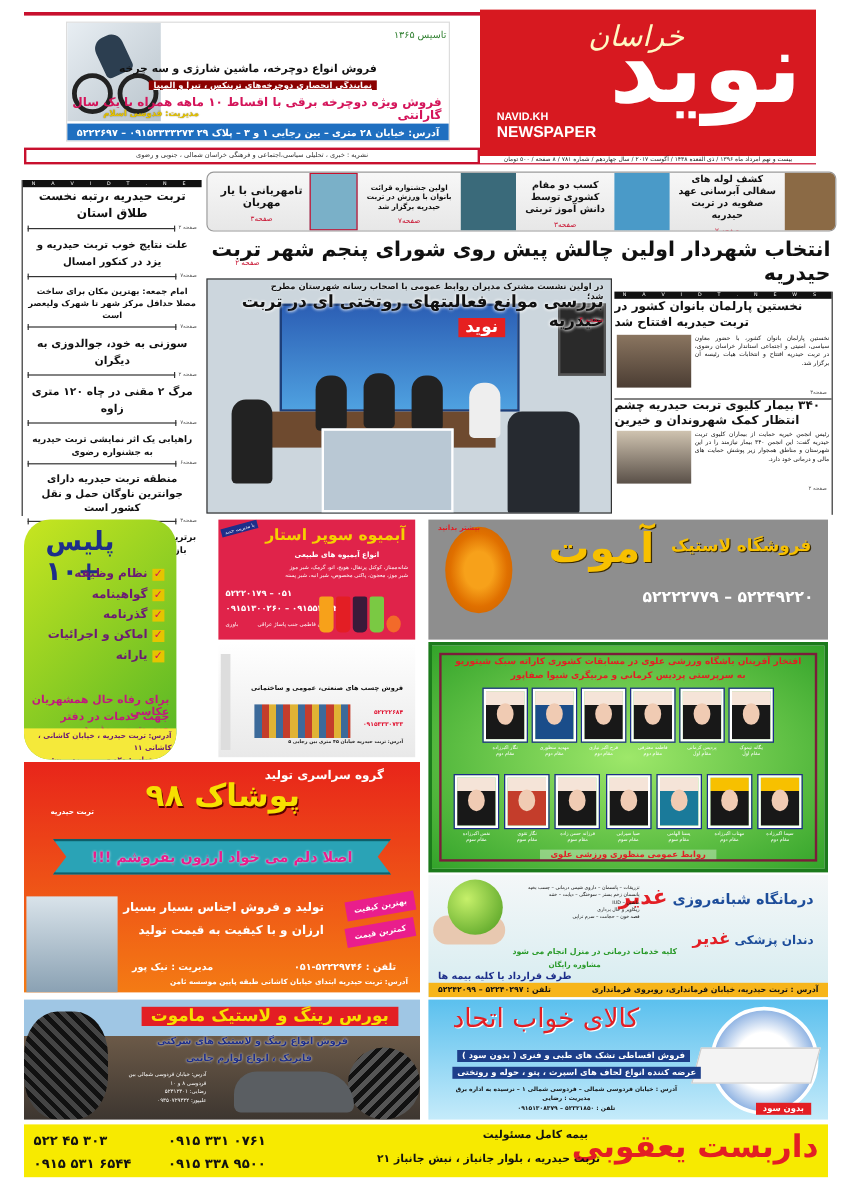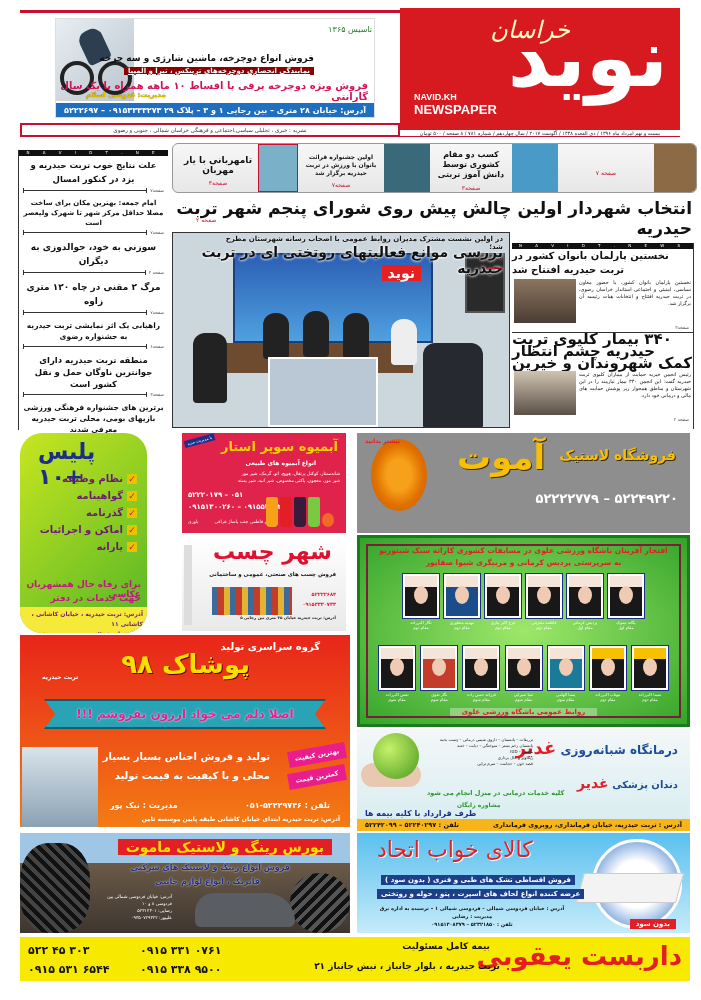--- a/index.html
+++ b/index.html
@@ -199,20 +199,21 @@
   <div class="khorasan">خراسان</div>
   <div class="en1">NAVID.KH</div>
   <div class="en2">NEWSPAPER</div>
 </div>
 <div class="abs dateline">بیست و نهم امرداد ماه ۱۳۹۶ / ذی القعده ۱۴۳۸ / آگوست ۲۰۱۷ / سال چهاردهم / شماره ۷۸۱ / ۸ صفحه / ۵۰۰ تومان</div>
 
 <div class="abs teasers">
   <div class="teaser">
     <div class="thumb" style="background:#8b6a45"></div>
     <div class="txt" style="width:96px">
+      <div class="h">کشف لوله های سفالی آبرسانی عهد صفویه در تربت حیدریه</div>
       <div class="p">صفحه ۷</div>
     </div>
   </div>
   <div class="teaser">
     <div class="thumb" style="background:#4a9ac8;width:46px"></div>
     <div class="txt" style="width:82px">
       <div class="h">کسب دو مقام کشوری توسط دانش آموز تربتی</div>
       <div class="p">صفحه۳</div>
     </div>
   </div>
@@ -227,20 +228,27 @@
     <div class="thumb" style="background:#7ab0c8;border:1px solid #c8102e;width:40px"></div>
     <div class="txt" style="width:80px">
       <div class="h" style="font-size:9px">تامهربانی با یار مهربان</div>
       <div class="p">صفحه۳</div>
     </div>
   </div>
 </div>
 
 <div class="abs left-col">
   <div class="nv-bar">N A V I D   T . N E W S</div>
+  <div class="lnews">
+    <div class="h">تربت حیدریه ،رتبه نخست طلاق استان</div>
+    <div class="sep">
+        <span class="pg">صفحه ۲</span>
+        <span class="rule"></span>
+      </div>
+  </div>
   <div class="lnews">
     <div class="h" style="font-size:8.5px">علت نتایج خوب تربت حیدریه و یزد در کنکور امسال</div>
     <div class="sep">
         <span class="pg">صفحه۷</span>
         <span class="rule"></span>
       </div>
   </div>
   <div class="lnews">
     <div class="h sm">امام جمعه: بهترین مکان برای ساخت مصلا حداقل مرکز شهر تا شهرک ولیعصر است</div>
     <div class="sep">
@@ -306,21 +314,21 @@
   <div class="nv-bar">N A V I D   T . N E W S</div>
   <div class="rnews">
     <div class="h">نخستین پارلمان بانوان کشور در تربت حیدریه افتتاح شد</div>
     <div class="body">
       <div class="txt">نخستین پارلمان بانوان کشور، با حضور معاون سیاسی، امنیتی و اجتماعی استاندار خراسان رضوی، در تربت حیدریه افتتاح و انتخابات هیات رئیسه آن برگزار شد.</div>
       <div class="img"></div>
     </div>
     <div class="pg">صفحه۳</div>
   </div>
   <div class="rnews" style="border-top:1px solid #333;margin-top:2px">
-    <div class="h" style="font-size:15px;line-height:12px">۳۴۰ بیمار کلیوی تربت حیدریه چشم انتظار کمک شهروندان و خیرین</div>
+    <div class="h" style="font-size:10px;line-height:12px">۳۴۰ بیمار کلیوی تربت حیدریه چشم انتظار کمک شهروندان و خیرین</div>
     <div class="body">
       <div class="txt">رئیس انجمن خیریه حمایت از بیماران کلیوی تربت حیدریه گفت: این انجمن ۳۴۰ بیمار نیازمند را در این شهرستان و مناطق همجوار زیر پوشش حمایت های مالی و درمانی خود دارد.</div>
       <div class="img" style="background:linear-gradient(#cfc3b0,#5a5048)"></div>
     </div>
     <div class="pg">صفحه ۲</div>
   </div>
 </div>
 
 <div class="ad police">
   <div class="t">پلیس +۱۰</div>
@@ -371,21 +379,20 @@
     <i style="left:0;background:#f7a11a"></i>
       <i style="left:14px;background:#e31e24"></i>
       <i style="left:28px;background:#3a1a3a"></i>
       <i style="left:42px;background:#7ac943"></i>
       <i style="left:56px;background:#f26a2a;height:14px;border-radius:50%"></i>
   </div>
 </div>
 
 <div class="ad glue">
   <div class="side"></div>
-  <div class="t">شهر چسب</div>
   <div class="s">فروش چسب های صنعتی، عمومی و ساختمانی</div>
   <div class="box"></div>
   <div class="ph" style="top:56px">۵۲۲۲۲۶۸۴</div>
   <div class="ph" style="top:66px">۰۹۱۵۳۳۳۰۷۳۳</div>
   <div class="ph" style="top:80px;color:#222;font-size:4px">آدرس: تربت حیدریه خیابان ۴۵ متری بین رجایی ۵</div>
 </div>
 
 <div class="ad tire">
   <div class="wheel"></div>
   <div class="best">بیشتر بدانید</div>
@@ -460,33 +467,33 @@
         <div class="photo" style="background:linear-gradient(#f5e4d8 0 28%,#c43d2b 28%)"></div>
         <span class="nm">نگار تقوی</span>
         <span class="rk">مقام سوم</span>
       </div>
     <div class="cell">
         <div class="photo"></div>
         <span class="nm">نفس اکبرزاده</span>
         <span class="rk">مقام سوم</span>
       </div>
   </div>
-  <div class="foot">روابط عمومی باشگاه ورزشی علوی</div>
+  <div class="foot">روابط عمومی منظوری ورزشی علوی</div>
 </div>
 
 <div class="ad poushak">
   <div class="g">گروه سراسری تولید</div>
   <div class="t">پوشاک ۹۸</div>
   <div class="city">تربت حیدریه</div>
   <div class="ribbon">
       <span>اصلا دلم می خواد ارزون بفروشم !!!</span>
     </div>
   <div class="shop"></div>
   <div class="l1">تولید و فروش اجناس بسیار بسیار</div>
-  <div class="l2">محلی و با کیفیت به قیمت تولید</div>
+  <div class="l2">ارزان و با کیفیت به قیمت تولید</div>
   <div class="tag" style="top:112px">بهترین کیفیت</div>
   <div class="tag" style="top:134px">کمترین قیمت</div>
   <div class="ph">تلفن : ۵۲۲۲۹۷۴۶-۰۵۱</div>
   <div class="mg">مدیریت : نیک پور</div>
   <div class="addr">آدرس: تربت حیدریه ابتدای خیابان کاشانی طبقه پایین موسسه ثامن</div>
 </div>
 
 <div class="ad clinic">
   <div class="hand"></div>
   <div class="apple"></div>

